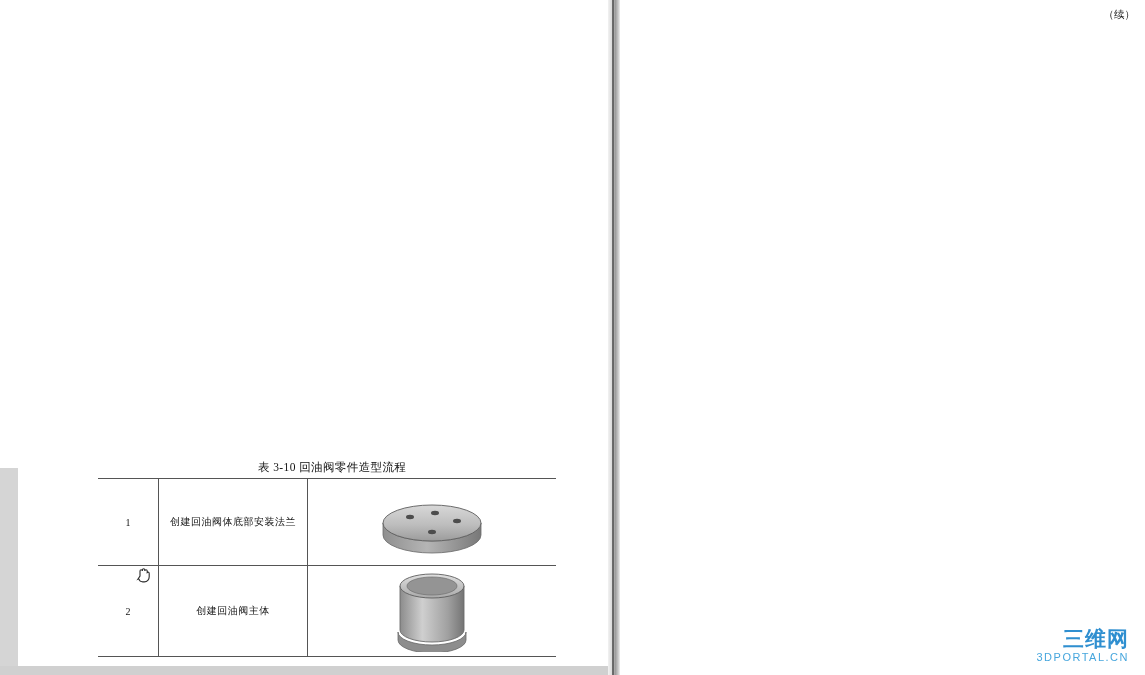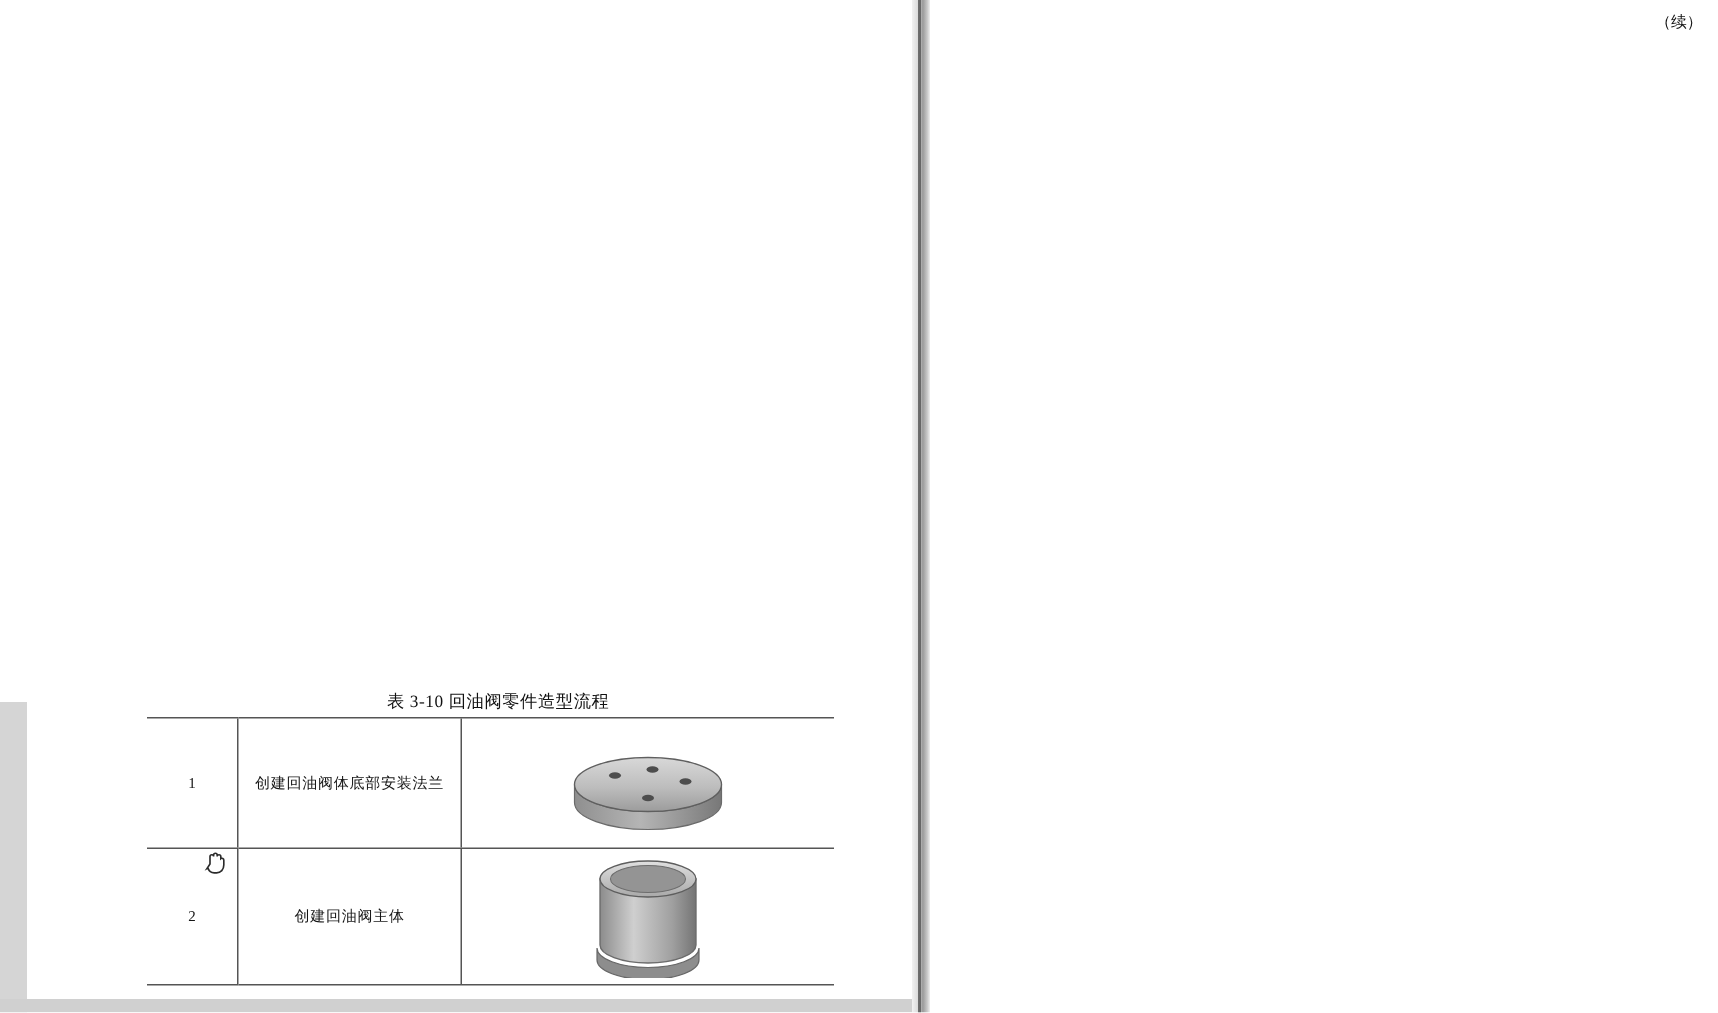--- a/index.html
+++ b/index.html
@@ -255,13 +255,17 @@
   </div>
 </div>
 
 <div class="spine"></div>
 <div class="spine-line"></div>
 
 <div class="page page-right">
 
   <div class="cont-label">（续）</div>
 
+  <div class="watermark">
+    <div class="wm-main">三维网</div>
+    <div class="wm-sub">3DPORTAL.CN</div>
+  </div>
 </div>
 
 </body></html>

